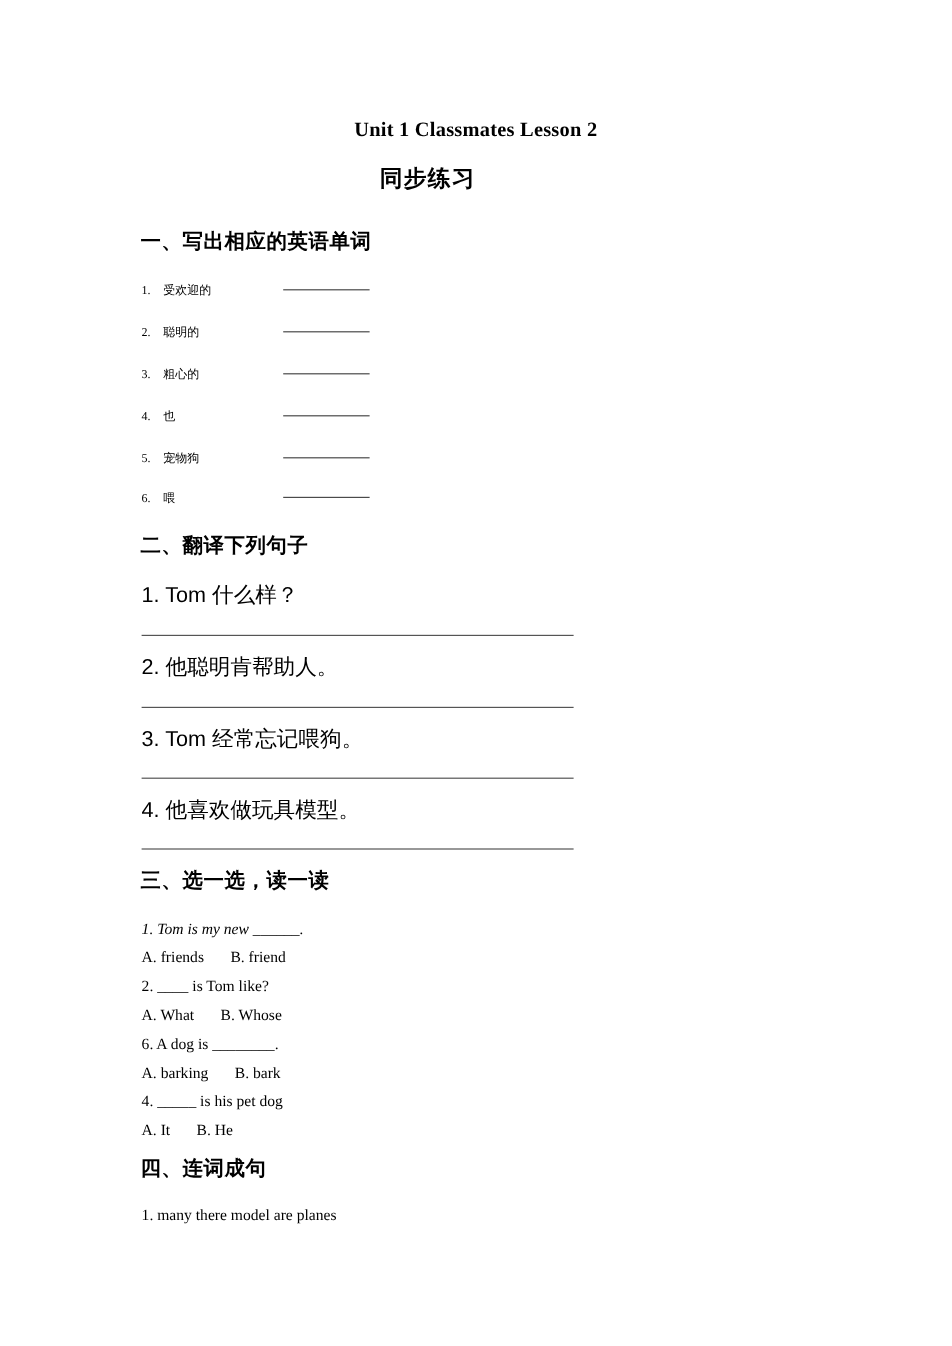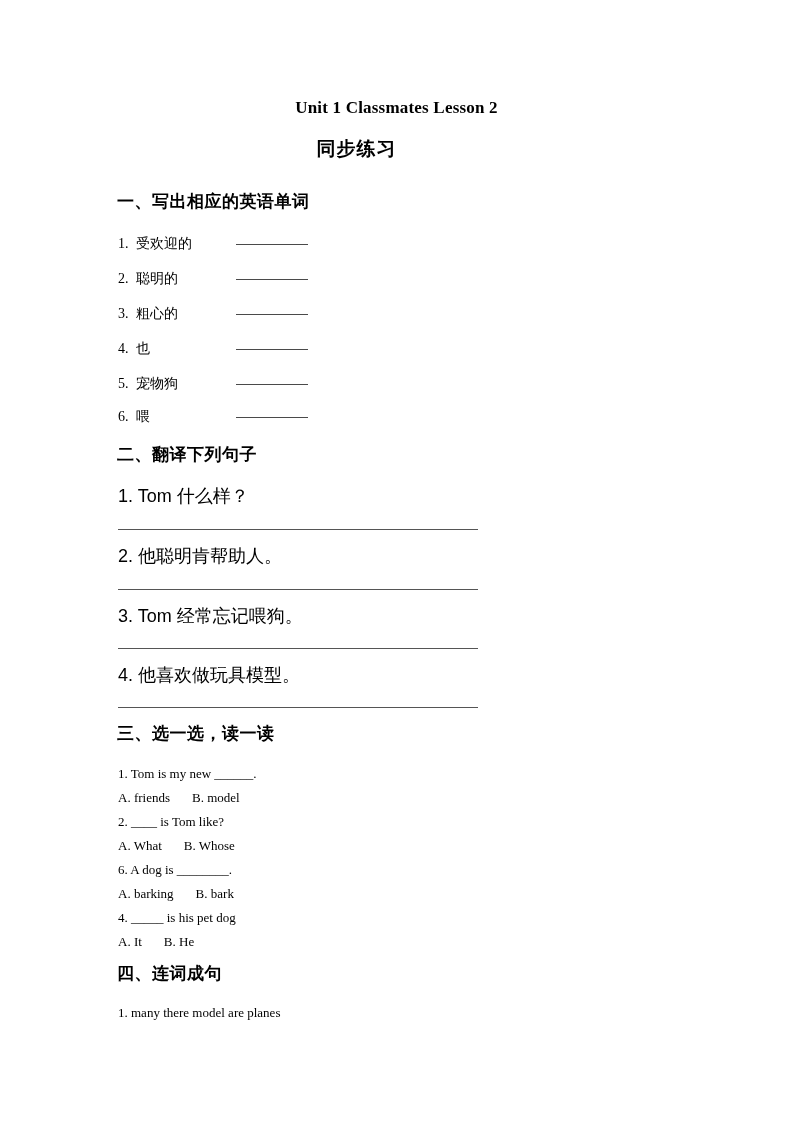--- a/index.html
+++ b/index.html
@@ -68,21 +68,21 @@
   .en {
     font-family: Liberation Serif, serif;
     font-size: 13px;
   }
 
   
   .vocab {
     position: absolute;
     left: 118px;
     height: 18px;
-    font-size: 14px;
+    font-size: 10px;
     white-space: nowrap;
   }
   .vocab .word {
     display: inline-block;
     width: 100px;
     font-family: "Liberation Sans", "DejaVu Sans", sans-serif;
   }
   .vocab .idx {
     display: inline-block;
     width: 18px;
@@ -162,23 +162,23 @@
   <div class="rule-long" style="top:589px;"></div>
 
   <div class="row cn" style="top:606px;">3. Tom 经常忘记喂狗。</div>
   <div class="rule-long" style="top:648px;"></div>
 
   <div class="row cn" style="top:665px;">4. 他喜欢做玩具模型。</div>
   <div class="rule-long" style="top:707px;"></div>
 
   <div class="sec-heading" style="top:722px;">三、选一选，读一读</div>
 
-  <div class="mc-q" style="top:766px;">1. Tom is my new ______.</div>
+  <div class="mc-q" style="top:766px;font-style:italic;">1. Tom is my new ______.</div>
   <div class="mc-opts" style="top:790px;">
-    <span>A. friends</span><span class="opt-gap"></span><span>B. model</span>
+    <span>A. friends</span><span class="opt-gap"></span><span>B. friend</span>
   </div>
 
   <div class="mc-q" style="top:814px;">2. ____ is Tom like?</div>
   <div class="mc-opts" style="top:838px;">
     <span>A. What</span><span class="opt-gap"></span><span>B. Whose</span>
   </div>
 
   <div class="mc-q" style="top:862px;">6. A dog is ________.</div>
   <div class="mc-opts" style="top:886px;">
     <span>A. barking</span><span class="opt-gap"></span><span>B. bark</span>

